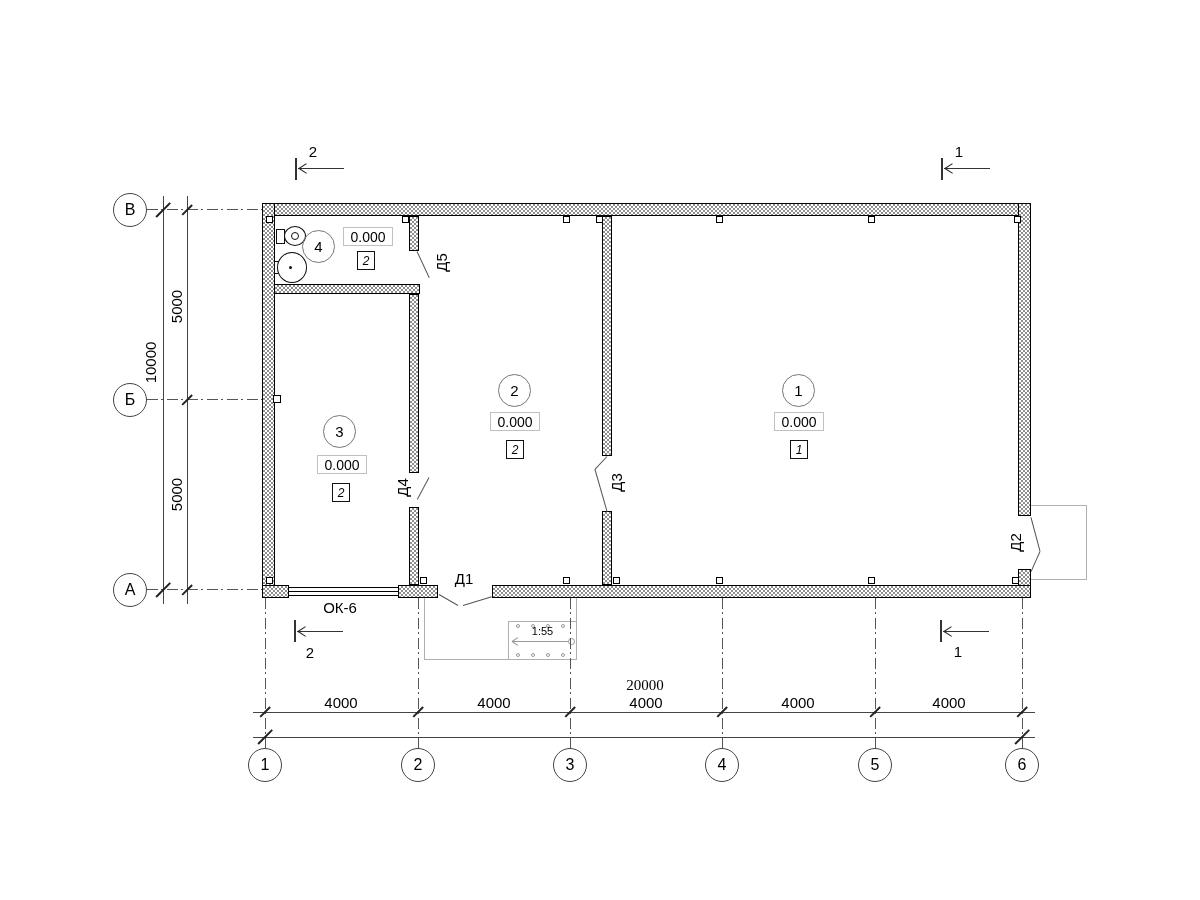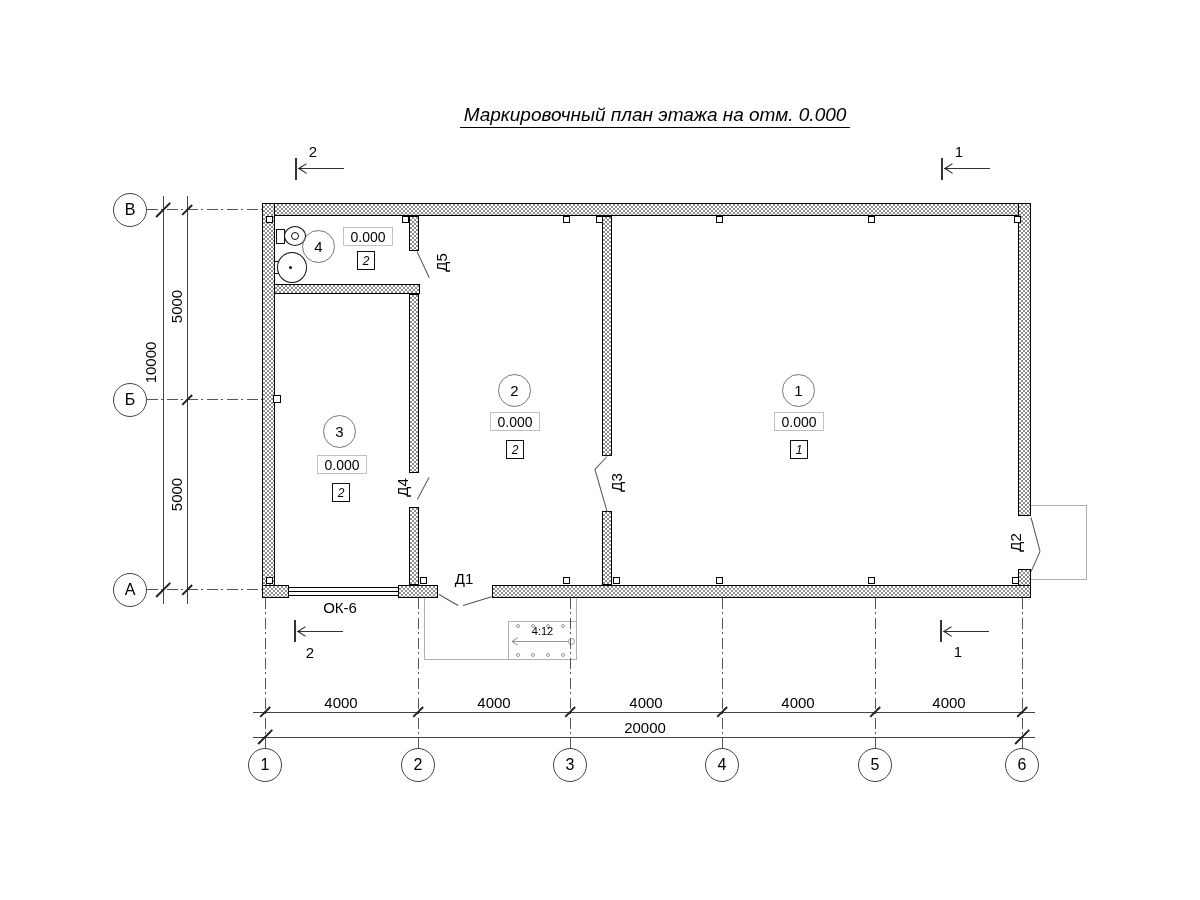--- a/index.html
+++ b/index.html
@@ -44,40 +44,39 @@
   .leader{position:absolute;height:1px;background:#555;transform-origin:left center;}
   .ahead{position:absolute;width:9px;height:1.3px;background:#222;transform-origin:left center;}
   .rampdot{position:absolute;width:4px;height:4px;border:1px solid #999;border-radius:50%;box-sizing:border-box;background:#fff;}
   .ramphead{position:absolute;width:7px;height:1px;background:#999;transform-origin:left center;}
 </style>
 </head>
 <body>
 
 <div id="canvas">
 
-  <div id="title"><span>Маркировочный план этажа на отм. 0.000</span></div>
 
   <div class="porch" style="left:424px;top:598px;width:153px;height:62px;border-left:1px solid #b0b0b0;border-right:1px solid #b0b0b0;border-bottom:1px solid #b0b0b0;"></div>
   <div class="porch" style="left:508px;top:621px;width:69px;height:39px;border:1px solid #b0b0b0;"></div>
   <div class="porch" style="left:1031px;top:505px;width:56px;height:75px;border-top:1px solid #b0b0b0;border-right:1px solid #b0b0b0;border-bottom:1px solid #b0b0b0;"></div>
 
   <div class="rampdot" style="left:516px;top:624px;"></div>
   <div class="rampdot" style="left:531px;top:624px;"></div>
   <div class="rampdot" style="left:546px;top:624px;"></div>
   <div class="rampdot" style="left:561px;top:624px;"></div>
   <div class="rampdot" style="left:516px;top:653px;"></div>
   <div class="rampdot" style="left:531px;top:653px;"></div>
   <div class="rampdot" style="left:546px;top:653px;"></div>
   <div class="rampdot" style="left:561px;top:653px;"></div>
 
   <div class="lngray" style="left:512px;top:641px;width:59px;height:1px;"></div>
   <div class="ramphead" style="left:512px;top:641px;transform:rotate(-33deg);"></div>
   <div class="ramphead" style="left:512px;top:641px;transform:rotate(33deg);"></div>
   <div class="abs" style="left:568px;top:638px;width:7px;height:7px;border:1px solid #999;border-radius:50%;box-sizing:border-box;background:#fff;"></div>
-  <div class="lbl" style="left:508px;top:625px;width:69px;font-size:11px;background:#fff0;">4:12</div>
+  <div class="lbl" style="left:508px;top:625px;width:69px;font-size:11px;background:#fff0;">1:55</div>
 
   <div class="axh" style="left:147px;top:209px;width:126px;"></div>
   <div class="axh" style="left:147px;top:399px;width:126px;"></div>
   <div class="axh" style="left:147px;top:589px;width:126px;"></div>
 
   <div class="axv" style="left:265px;top:598px;height:151px;"></div>
   <div class="axv" style="left:418px;top:598px;height:151px;"></div>
   <div class="axv" style="left:570px;top:598px;height:151px;"></div>
   <div class="axv" style="left:722px;top:598px;height:151px;"></div>
   <div class="axv" style="left:875px;top:598px;height:151px;"></div>
@@ -200,21 +199,21 @@
   <div class="tick" style="left:715px;top:711px;"></div>
   <div class="tick" style="left:868px;top:711px;"></div>
   <div class="tick" style="left:1015px;top:711px;"></div>
   <div class="tick big" style="left:255px;top:736px;"></div>
   <div class="tick big" style="left:1012px;top:736px;"></div>
   <div class="dimlbl" style="left:316px;top:694px;width:50px;">4000</div>
   <div class="dimlbl" style="left:469px;top:694px;width:50px;">4000</div>
   <div class="dimlbl" style="left:621px;top:694px;width:50px;">4000</div>
   <div class="dimlbl" style="left:773px;top:694px;width:50px;">4000</div>
   <div class="dimlbl" style="left:924px;top:694px;width:50px;">4000</div>
-  <div class="dimlbl" style="left:610px;top:719px;width:70px;">20000</div>
+  <div class="dimlbl" style="left:610px;top:677px;width:70px;font-family:Liberation Serif, serif;">20000</div>
 
   <div class="axcircle" style="left:113px;top:193px;">
       <span>В</span>
     </div>
   <div class="axcircle" style="left:113px;top:383px;">
       <span>Б</span>
     </div>
   <div class="axcircle" style="left:113px;top:573px;">
       <span>А</span>
     </div>

